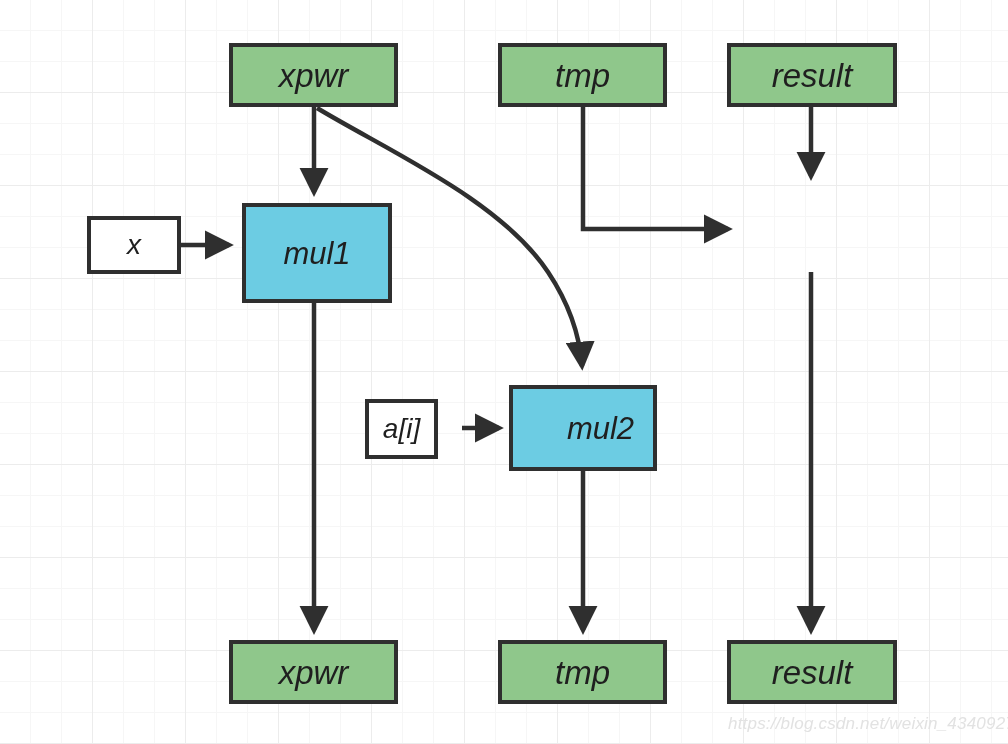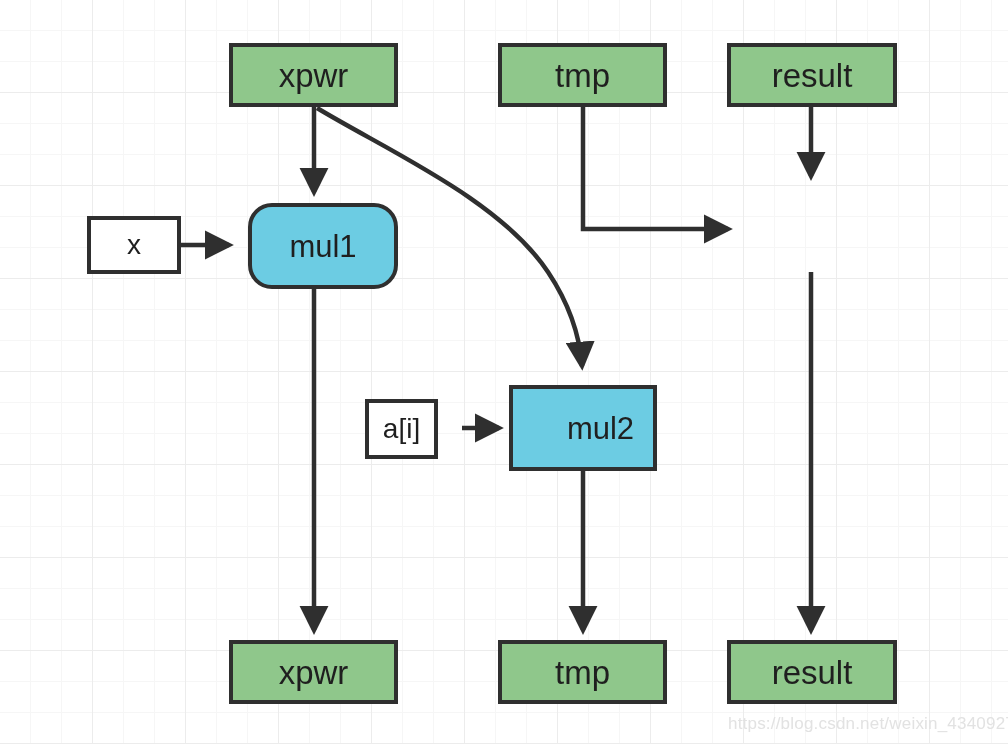--- a/index.html
+++ b/index.html
@@ -18,20 +18,21 @@
       linear-gradient(to bottom, #ececec 1px, transparent 1px),
       linear-gradient(to right, #f6f6f6 1px, transparent 1px),
       linear-gradient(to bottom, #f6f6f6 1px, transparent 1px);
     background-size:
       93px 93px,
       93px 93px,
       31px 31px,
       31px 31px;
     background-position: -1px -1px, -1px -1px, -1px -1px, -1px -1px;
     font-family: "Liberation Sans", sans-serif;
+    font-style: italic;
   }
   #edges {
     position: absolute;
     left: 0;
     top: 0;
     width: 1008px;
     height: 744px;
   }
   .node {
     position: absolute;
@@ -129,21 +130,21 @@
   </div>
 
   <div class="node var" style="left:727px; top:43px; width:170px; height:64px;">
     <span>result</span>
   </div>
 
   <div class="node input" style="left:87px; top:216px; width:94px; height:58px;">
     <span>x</span>
   </div>
 
-  <div class="node op" style="left:248px; top:203px; width:150px; height:86px;border-radius:24px;">
+  <div class="node op" style="left:242px; top:203px; width:150px; height:100px;">
     <span>mul1</span>
   </div>
 
 
   <div class="node input" style="left:365px; top:399px; width:73px; height:60px;">
     <span>a[i]</span>
   </div>
 
   <div class="node op" style="left:509px; top:385px; width:148px; height:86px;padding-left:35px;">
     <span>mul2</span>

